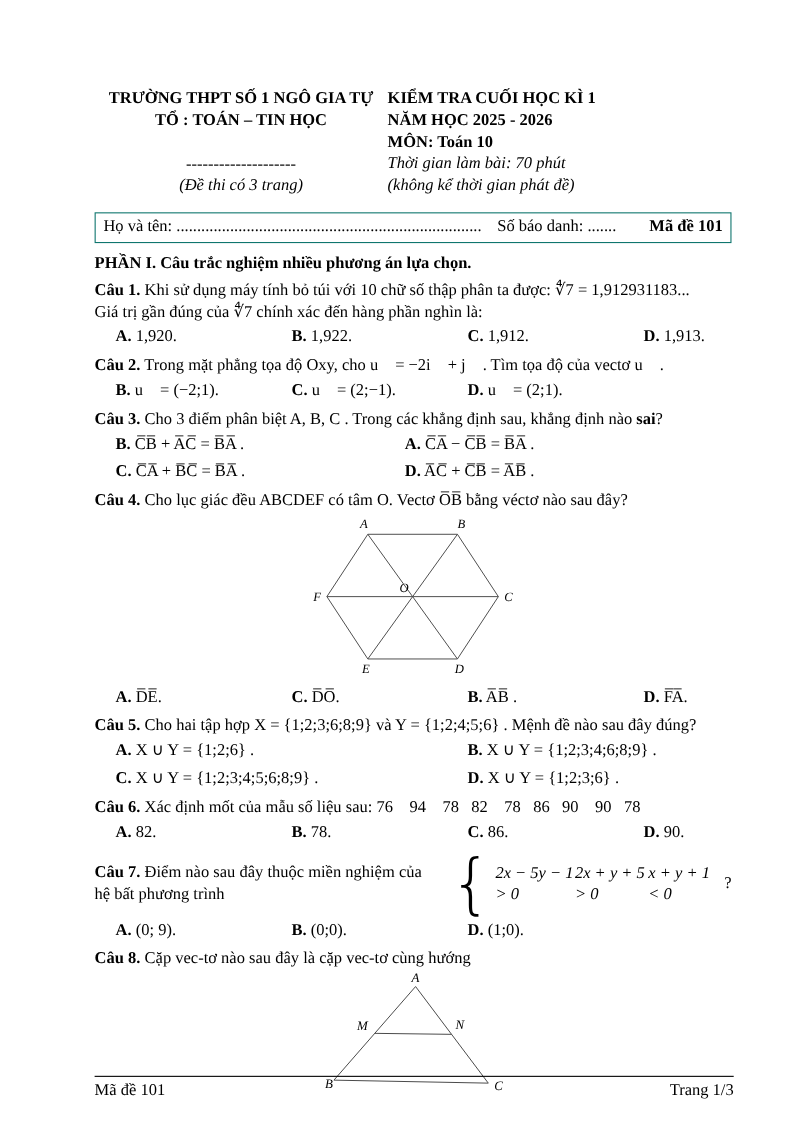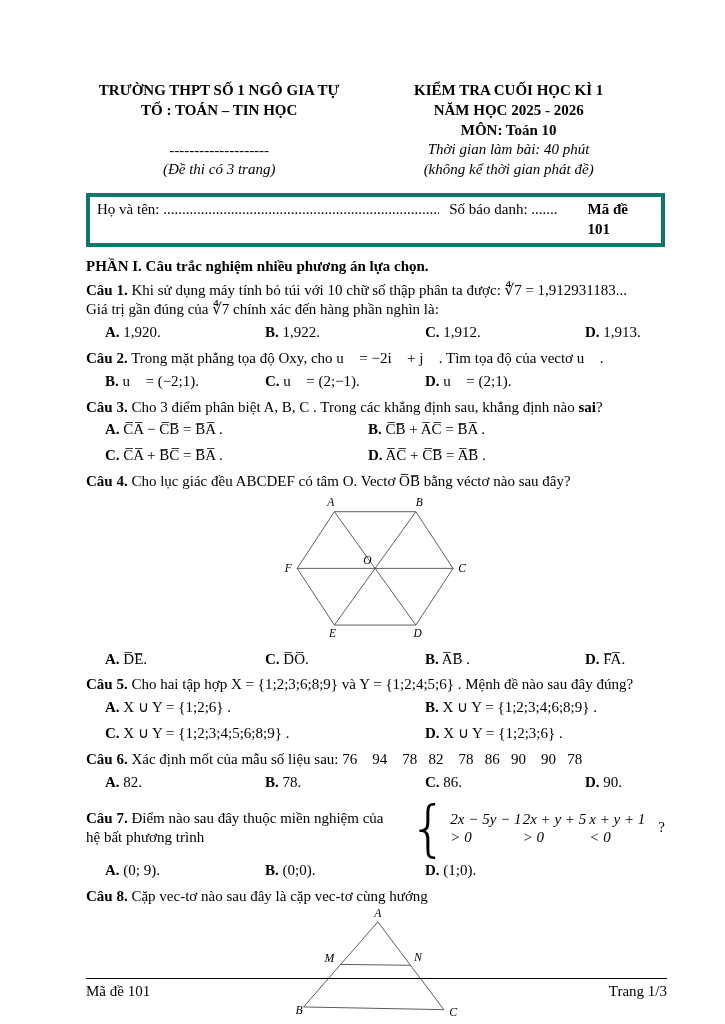--- a/index.html
+++ b/index.html
@@ -9,24 +9,24 @@
     background: #ffffff; color: #000;
     font-family: "Liberation Serif", serif;
     font-size: 15px; line-height: 1.32;
     position: relative;
   }
   .page { padding: 58px 60px 0 86px; margin-top: 23px; }
   .b { font-weight: bold; }
   .i { font-style: italic; }
   .head { display: flex; }
   .head-left { width: 46%; text-align: center; }
-  .head-right { width: 54%; text-align: center; }
+  .head-right { width: 54%; text-align: left; }
   .spacer { height: 20px; }
   .info-box {
-    border: 4px solid #0f766e; margin-top: 13px; padding: 3px 7px;
+    border: 1px solid #0f766e; margin-top: 13px; padding: 3px 7px;
     display: flex; align-items: baseline;
   }
   .info-name { flex: 1 1 auto; white-space: nowrap; overflow: hidden; margin-right: 10px; }
   .info-sbd { margin-right: 30px; white-space: nowrap; }
   .part-title { font-weight: bold; margin: 10px 0 4px; }
   .q { margin: 3px 0; }
   .qlabel { font-weight: bold; }
   .opts4 {
     display: grid; grid-template-columns: 160px 160px 160px 1fr;
     padding-left: 19px; margin: 3px 0 6px;
@@ -70,21 +70,21 @@
       <div class="b">TRƯỜNG THPT SỐ 1 NGÔ GIA TỰ</div>
       <div class="b">TỔ : TOÁN – TIN HỌC</div>
       <div class="spacer"></div>
       <div>--------------------</div>
       <div class="i">(Đề thi có 3 trang)</div>
     </div>
     <div class="head-right">
       <div class="b">KIỂM TRA CUỐI HỌC KÌ 1</div>
       <div class="b">NĂM HỌC 2025 - 2026</div>
       <div class="b">MÔN: Toán 10</div>
-      <div class="i">Thời gian làm bài: 40 phút</div>
+      <div class="i">Thời gian làm bài: 70 phút</div>
       <div class="i">(không kể thời gian phát đề)</div>
     </div>
   </div>
 
   <div class="info-box">
     <span class="info-name">Họ và tên: ..........................................................................</span>
     <span class="info-sbd">Số báo danh: .......</span>
     <span class="b">Mã đề 101</span>
   </div>
 
@@ -115,22 +115,22 @@
       <span><span class="optkey">D.</span> <span>u⃗ = (2;1).</span></span>
     </div>
   </div>
 
   <div class="q">
     <div>
       <span class="qlabel">Câu 3.</span>
       <span>Cho 3 điểm phân biệt A, B, C . Trong các khẳng định sau, khẳng định nào </span><span class="b">sai</span><span>?</span>
     </div>
     <div class="opts2a">
+      <span><span class="optkey">B.</span> <span>C̅B̅ + A̅C̅ = B̅A̅ .</span></span>
       <span><span class="optkey">A.</span> <span>C̅A̅ − C̅B̅ = B̅A̅ .</span></span>
-      <span><span class="optkey">B.</span> <span>C̅B̅ + A̅C̅ = B̅A̅ .</span></span>
       <span><span class="optkey">C.</span> <span>C̅A̅ + B̅C̅ = B̅A̅ .</span></span>
       <span><span class="optkey">D.</span> <span>A̅C̅ + C̅B̅ = A̅B̅ .</span></span>
     </div>
   </div>
 
   <div class="q">
     <div>
       <span class="qlabel">Câu 4.</span>
       <span>Cho lục giác đều ABCDEF có tâm O.  Vectơ O̅B̅ bằng véctơ nào sau đây?</span>
     </div>

